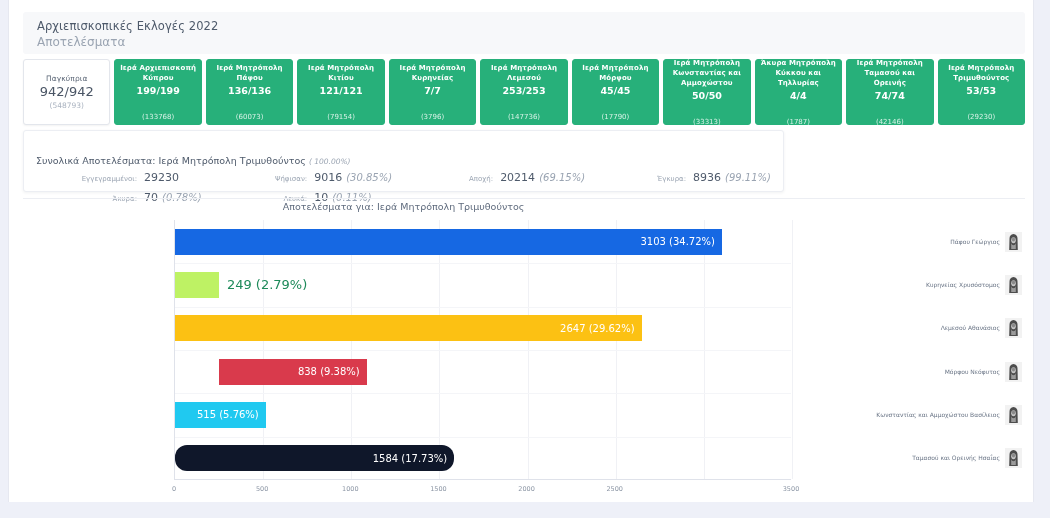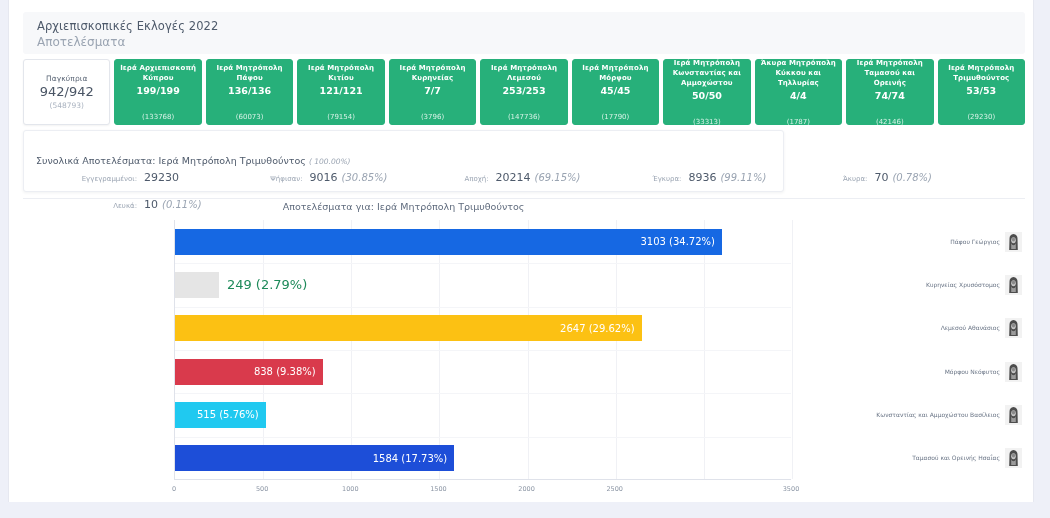--- a/index.html
+++ b/index.html
@@ -107,22 +107,22 @@
     color: #4e5a6b;
     margin-bottom: 5px;
   }
   .summary-title .pct {
     font-size: 7.5px;
     color: #9aa4b2;
     font-style: italic;
   }
   .sum-grid {
     display: grid;
-    grid-template-columns: 1fr 1fr 1fr 1fr 1fr;
-    row-gap: 14px;
+    grid-template-columns: 1fr 1fr 1fr 1fr;
+    row-gap: 7px;
   }
   .sum-cell {
     display: flex;
     align-items: baseline;
     justify-content: flex-start;
   }
   .sum-cell .lab {
     font-size: 7px;
     color: #9aa4b2;
     text-align: right;
@@ -362,41 +362,41 @@
         <div class="rowline" style="top: 86.6667px;"></div>
         <div class="rowline" style="top: 130px;"></div>
         <div class="rowline" style="top: 173.333px;"></div>
         <div class="rowline" style="top: 216.667px;"></div>
         <div class="rowwrap" style="top: 0px; height: 43.3333px;">
           <div class="bar" style="width: 547.015px; background: rgb(22, 104, 227);">
             <span>3103 (34.72%)</span>
           </div>
         </div>
         <div class="rowwrap" style="top: 43.3333px; height: 43.3333px;">
-          <div class="bar" style="width: 43.8951px; background: #e5e5e5;">
+          <div class="bar" style="width: 43.8951px; background: #bef264;">
             <span class="outlabel" style="color: rgb(30, 138, 90);">249 (2.79%)</span>
           </div>
         </div>
         <div class="rowwrap" style="top: 86.6667px; height: 43.3333px;">
           <div class="bar" style="width: 466.628px; background: rgb(252, 193, 19);">
             <span>2647 (29.62%)</span>
           </div>
         </div>
-        <div class="rowwrap" style="top: 130px; height: 43.3333px;">
+        <div class="rowwrap" style="top: 130px; height: 43.3333px; margin-left: 44px;">
           <div class="bar" style="width: 147.727px; background: rgb(217, 58, 76);">
             <span>838 (9.38%)</span>
           </div>
         </div>
         <div class="rowwrap" style="top: 173.333px; height: 43.3333px;">
           <div class="bar" style="width: 90.7871px; background: rgb(32, 201, 240);">
             <span>515 (5.76%)</span>
           </div>
         </div>
         <div class="rowwrap" style="top: 216.667px; height: 43.3333px;">
-          <div class="bar" style="width: 279.237px; background: #1d4ed8;">
+          <div class="bar" style="width: 279.237px; background: #0f172a; border-radius: 12px;">
             <span>1584 (17.73%)</span>
           </div>
         </div>
       </div>
     <div id="cats">
         <div class="cat" style="top: 11.6667px;">
           <span class="cat-label">Πάφου Γεώργιος</span>
           <span>
             <svg class="avatar" viewBox="0 0 17 20">
               <rect x="0" y="0" width="17" height="20" fill="#f2f2f2"></rect>

